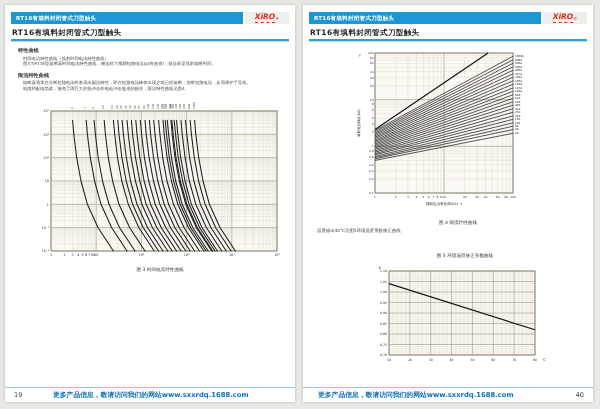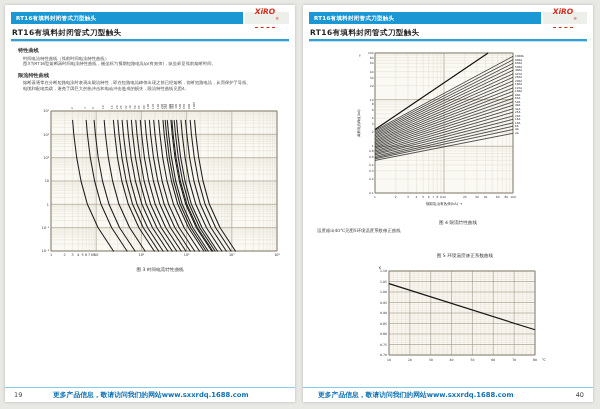--- a/index.html
+++ b/index.html
@@ -7,21 +7,21 @@
        font-family:"DejaVu Sans",sans-serif;-webkit-font-smoothing:antialiased}
   .page{position:absolute;top:5px;width:290px;height:397px;background:#ffffff;
         box-shadow:0 0 3px rgba(0,0,0,.2)}
   #pageL{left:5px}
   #pageR{left:303px}
   .hdr{position:absolute;top:7px;left:6px;right:6px;height:12px;display:flex;gap:2px}
   .hbar{flex:1;background:#1b98d4;color:#fff;font-size:5.5px;font-weight:bold;
         line-height:12px;padding-left:5px;letter-spacing:.3px}
   .logo{width:44px;background:#edf0ea;display:flex;align-items:center;justify-content:center}
   .logo .lg{color:#d92b1e;font-weight:bold;font-style:italic;font-size:7.5px;line-height:1;
-        border-bottom:1px dashed #d92b1e;padding-bottom:12px}
+        border-bottom:1px dashed #d92b1e;padding-bottom:1px}
   .logo sup{color:#d92b1e;font-size:4px;font-style:normal}
   .ptitle{position:absolute;top:23px;left:7px;font-size:7.5px;font-weight:bold;color:#222;
         letter-spacing:.4px}
   .rule{position:absolute;top:34px;left:6px;width:278px;height:2px;background:#2da0d6;
         border-bottom:1px solid #bcdff0}
   .tb{position:absolute;top:42px;left:13px;right:10px;color:#4a4a4a}
   .tb .h{font-size:5.2px;font-weight:bold;color:#333;margin:0 0 1.5px}
   .tb .l{font-size:4.3px;line-height:5.6px;padding-left:5px;white-space:nowrap;overflow:hidden}
   .tb .gap{height:5px}
   .cap{position:absolute;font-size:4.6px;color:#333;text-align:center}

